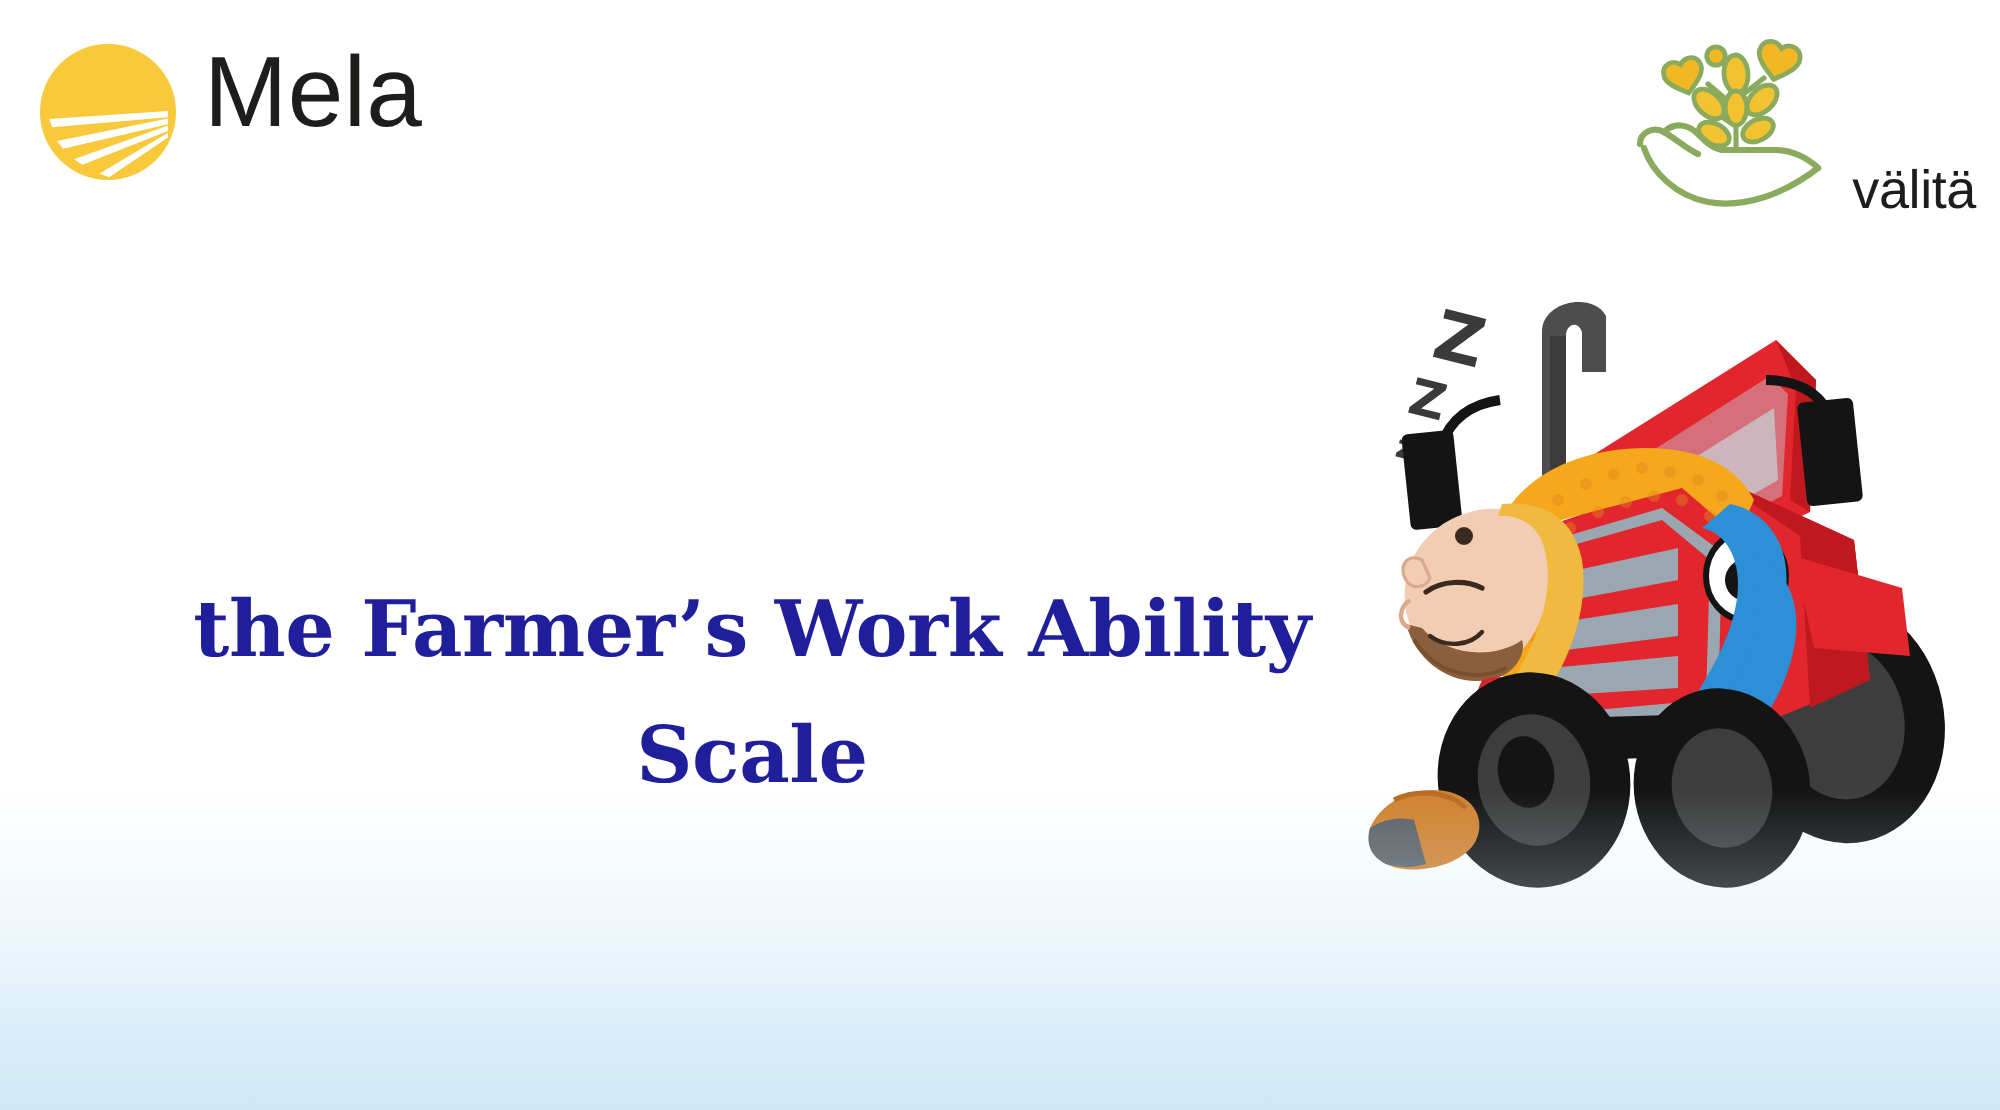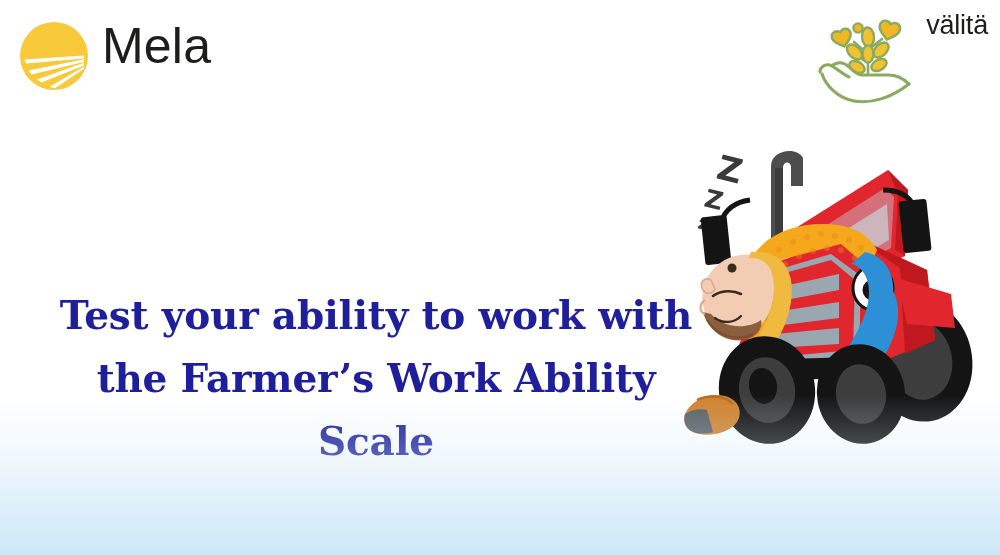--- a/index.html
+++ b/index.html
@@ -54,21 +54,21 @@
     position: relative;
     top: 1px;
   }
 
   
   .valita-logo {
     position: absolute;
     right: 12px;
     top: 10px;
     display: flex;
-    align-items: flex-start;
+    align-items: flex-end;
     gap: 6px;
   }
   .valita-mark { width: 104px; height: 100px; display: block; }
   .valita-text {
     font-family: "Liberation Sans", sans-serif;
     font-size: 27px;
     font-weight: 400;
     color: #1d1d1b;
     line-height: 1.12;
     letter-spacing: -0.2px;
@@ -155,21 +155,20 @@
           <path d="M6 64 C10 76 22 88 38 91 C55 94 75 88 93 74"></path>
         </g>
       </svg>
     </span>
     <span class="valita-text">
       <div>välitä</div>
     </span>
   </div>
 
   <h1 class="headline">
-    <span class="line1">Test your ability to work with</span>
     <span class="line2">the Farmer’s Work Ability Scale</span>
   </h1>
 
   <div class="illustration">
     <svg viewBox="0 0 350 330" aria-hidden="true">
 
       <g fill="#3a3a3a" font-family="DejaVu Sans, sans-serif" font-weight="700">
         <text x="60" y="50" font-size="34" transform="rotate(14 60 50)">Z</text>
         <text x="48" y="78" font-size="25" transform="rotate(14 48 78)">Z</text>
         <text x="42" y="100" font-size="16" transform="rotate(14 42 100)">z</text>

